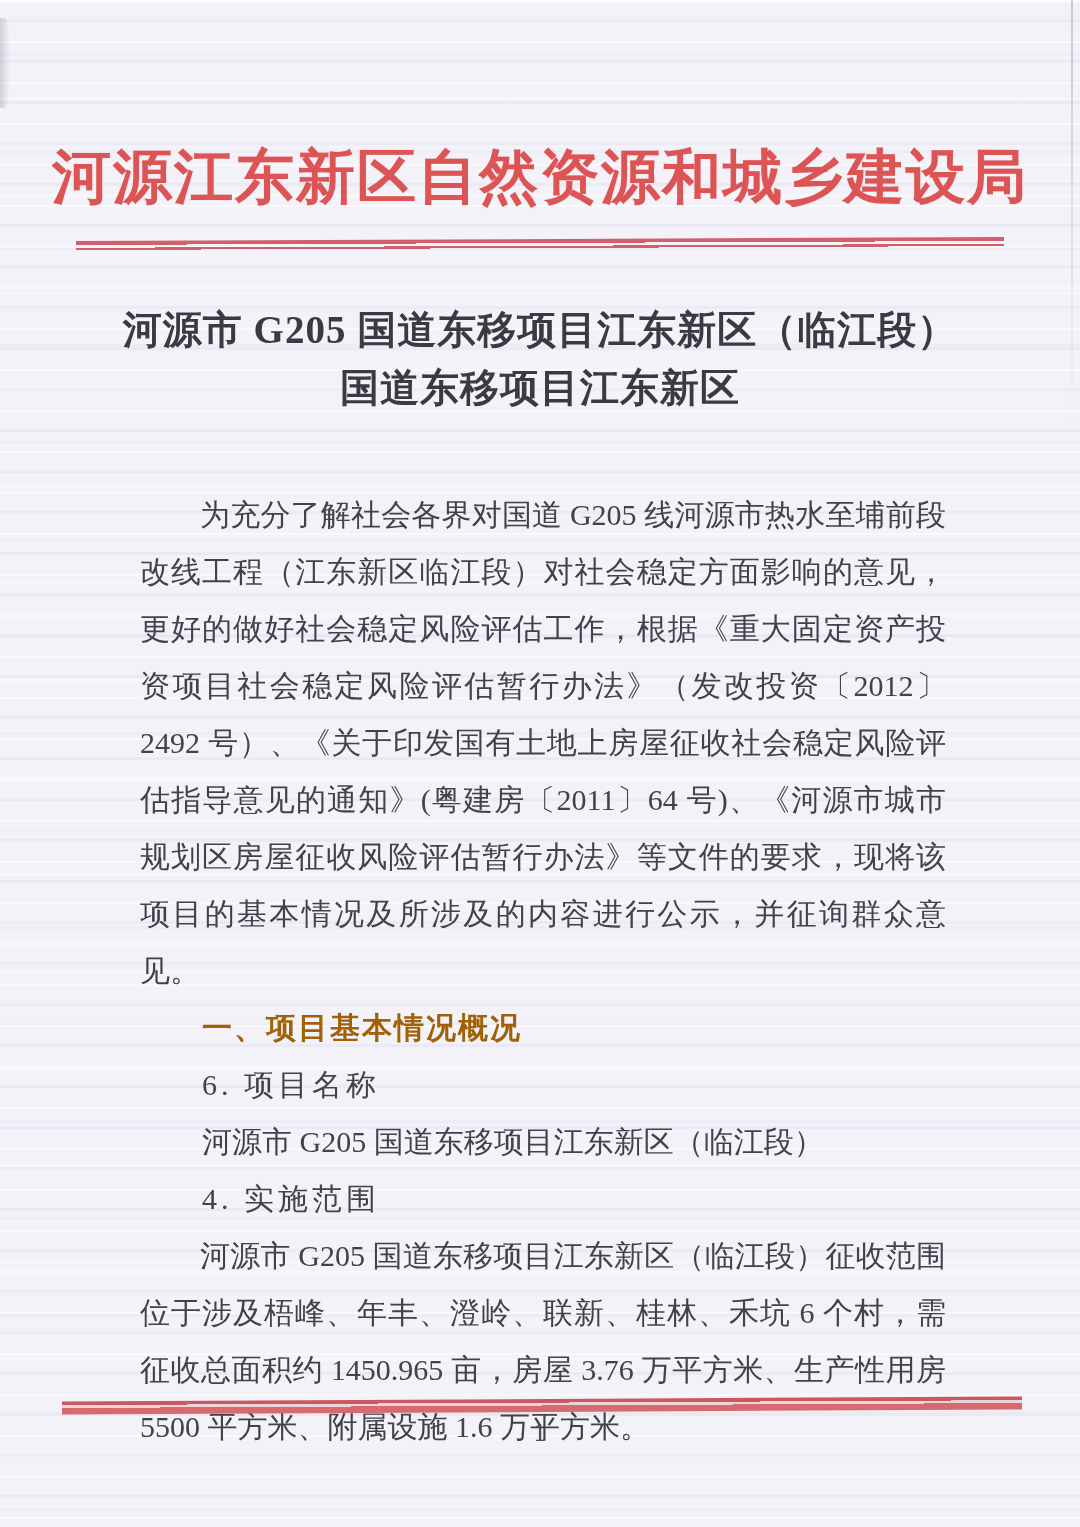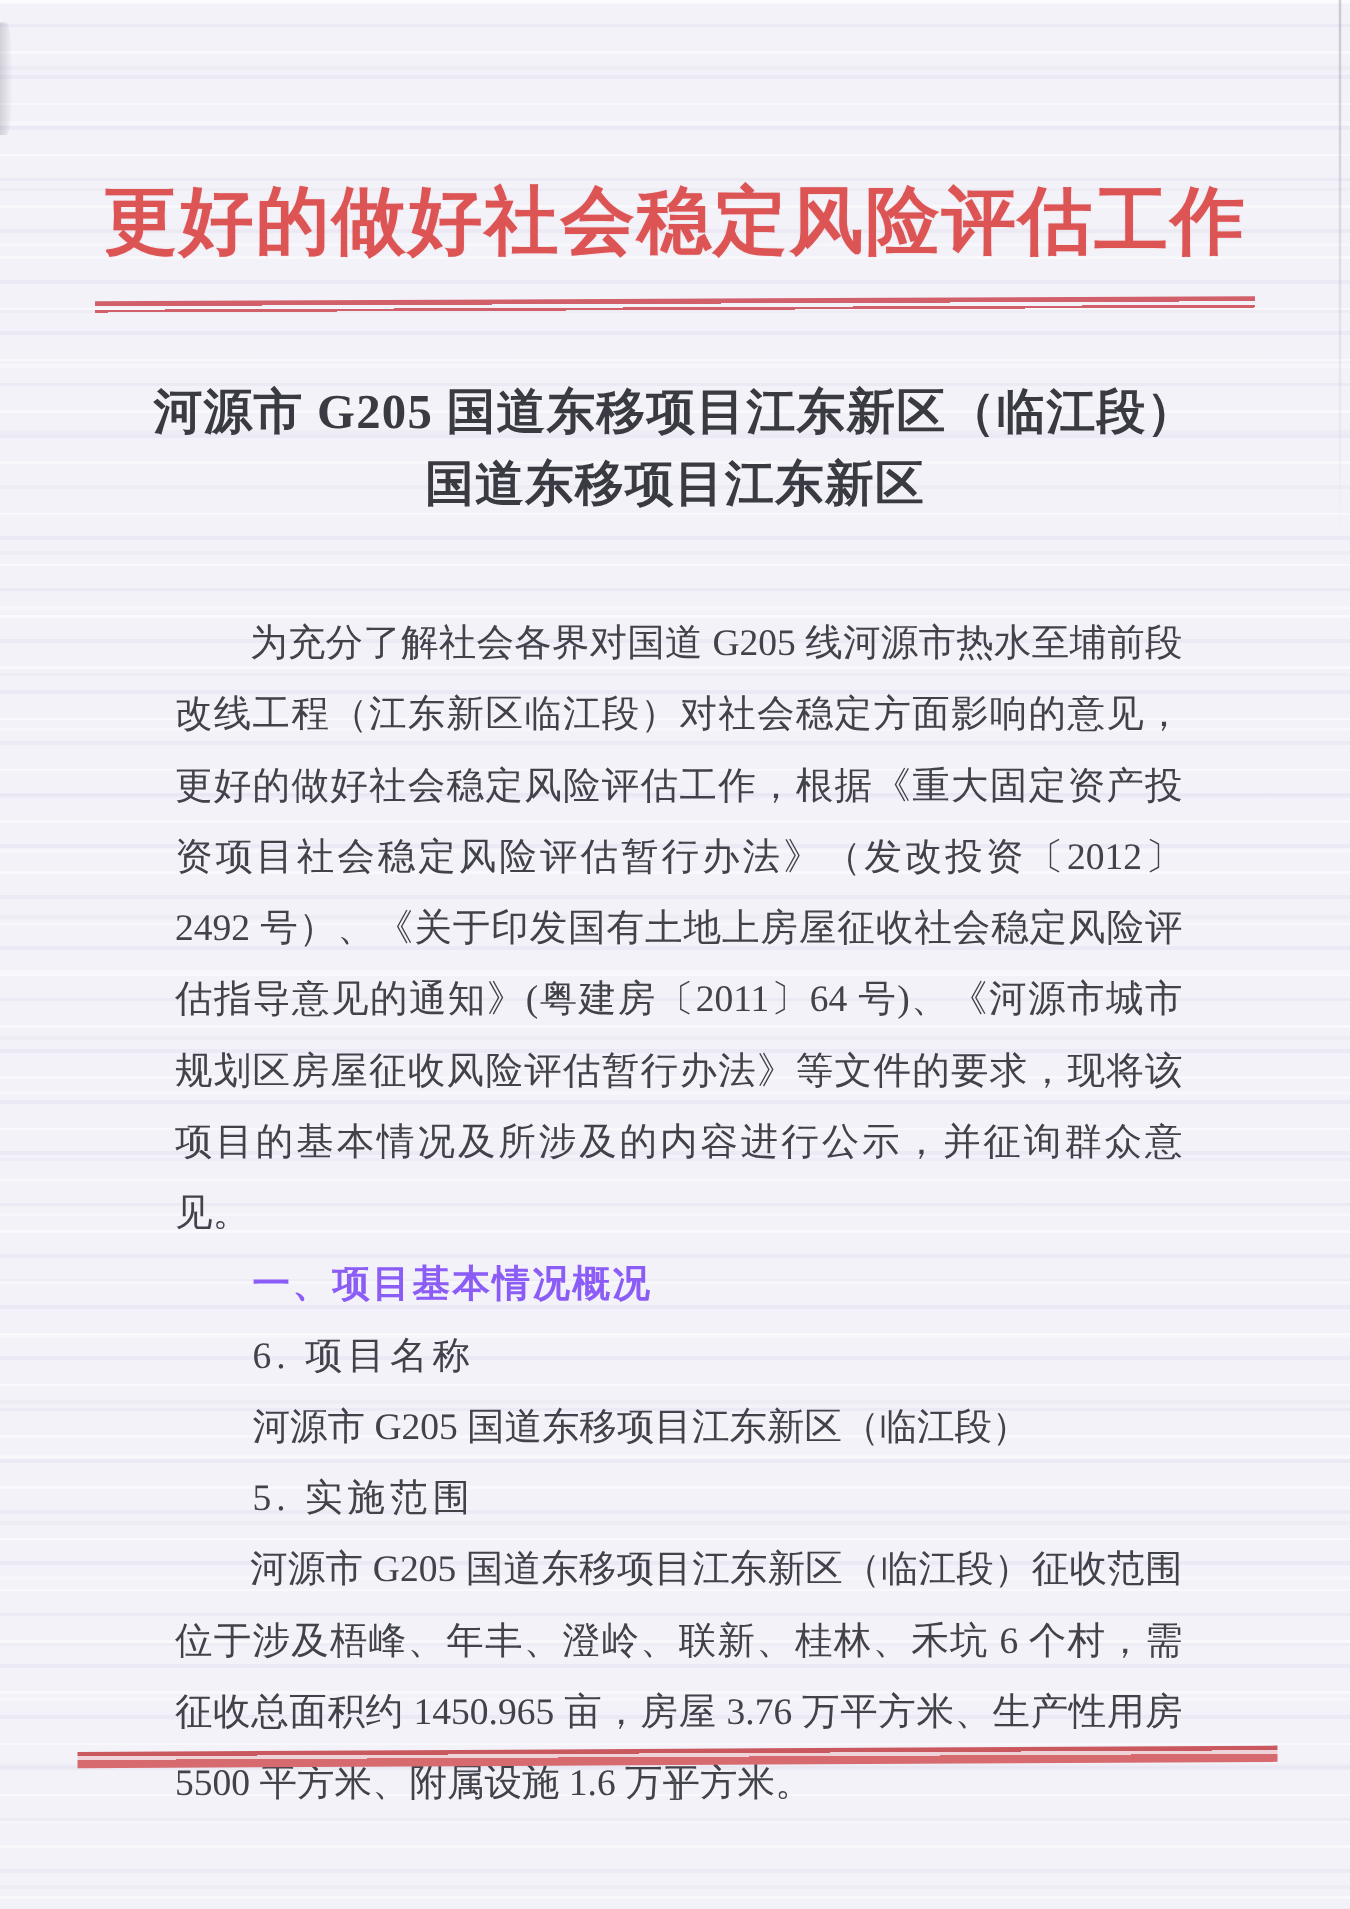--- a/index.html
+++ b/index.html
@@ -65,21 +65,21 @@
     position:absolute;top:486px;left:140px;width:806px;
     font-size:30px;line-height:57px;
     text-align:justify;
     color:var(--body-ink);
   }
   .para{margin:0;text-indent:2em;}
   .section-heading{
     margin:0;padding-left:62px;
     font-family:"Liberation Sans","DejaVu Sans",sans-serif;
     font-weight:bold;font-size:30px;line-height:57px;letter-spacing:2px;
-    color:#8b5cf6;
+    color:#a16207;
   }
   .item-label{margin:0;padding-left:62px;letter-spacing:4px;}
   .item-value{margin:0;padding-left:62px;}
   .footer-rule{
     position:absolute;top:1399px;left:62px;width:960px;height:13px;
     transform:rotate(-0.3deg);
     background:linear-gradient(180deg,
       #c9595f 0 28%, #eed3d8 28% 50%, var(--footer-rule-red) 50% 100%);
   }
   .page-number{
@@ -90,35 +90,35 @@
   }
 </style>
 </head>
 <body>
 
 <div class="page">
 
   <div class="scan-smudge-topleft"></div>
   <div class="scan-edge-right"></div>
 
-  <h1 class="agency">更好的做好社会稳定风险评估工作</h1>
+  <h1 class="agency">河源江东新区自然资源和城乡建设局</h1>
 
   <div class="header-rule"></div>
 
   <h2 class="doc-title">
     <span class="title-line">河源市 G205 国道东移项目江东新区（临江段）</span>
     <span class="title-line">国道东移项目江东新区</span>
   </h2>
 
   <div class="body-block">
     <p class="para">为充分了解社会各界对国道 G205 线河源市热水至埔前段改线工程（江东新区临江段）对社会稳定方面影响的意见，更好的做好社会稳定风险评估工作，根据《重大固定资产投资项目社会稳定风险评估暂行办法》（发改投资〔2012〕2492 号）、《关于印发国有土地上房屋征收社会稳定风险评估指导意见的通知》(粤建房〔2011〕64 号)、《河源市城市规划区房屋征收风险评估暂行办法》等文件的要求，现将该项目的基本情况及所涉及的内容进行公示，并征询群众意见。</p>
     <h3 class="section-heading">一、项目基本情况概况</h3>
     <p class="item-label">6. 项目名称</p>
     <p class="item-value">河源市 G205 国道东移项目江东新区（临江段）</p>
-    <p class="item-label">5. 实施范围</p>
+    <p class="item-label">4. 实施范围</p>
     <p class="para">河源市 G205 国道东移项目江东新区（临江段）征收范围位于涉及梧峰、年丰、澄岭、联新、桂林、禾坑 6 个村，需征收总面积约 1450.965 亩，房屋 3.76 万平方米、生产性用房 5500 平方米、附属设施 1.6 万平方米。</p>
   </div>
 
   <div class="footer-rule"></div>
 
   <div class="page-number">1</div>
 
 </div>
 
 </body></html>

